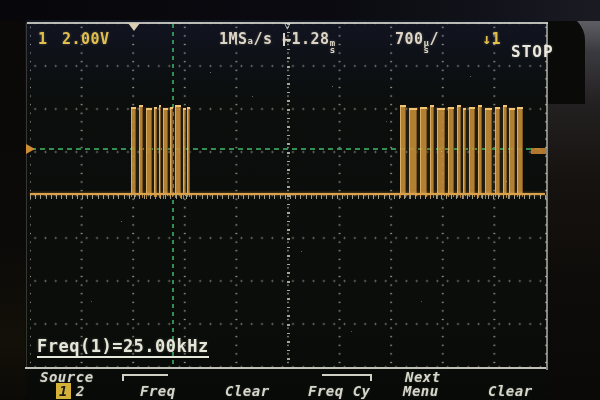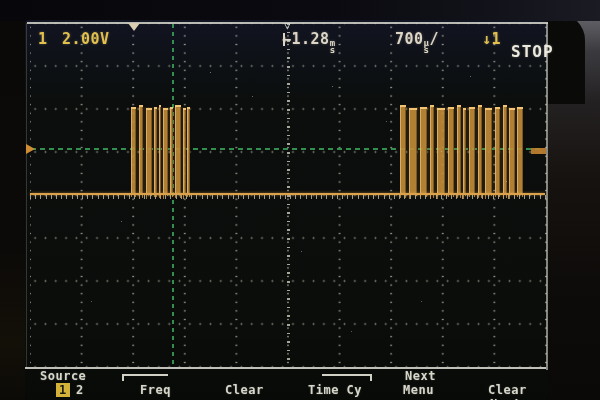--- a/index.html
+++ b/index.html
@@ -55,22 +55,22 @@
   .yellow{color:#e3c04a;}
   .magenta{color:#b966c6;}
   .stack{display:inline-flex;flex-direction:column;vertical-align:-2px;
     font-size:9px;line-height:7px;font-weight:bold;}
   .delay-bar{display:inline-block;border-left:2px solid #ddd5c6;height:13px;
     vertical-align:-2px;margin-right:-3px;}
   .stop{font-size:16px;letter-spacing:1px;color:#eceadf;}
   .meas{left:37px;top:336px;font-size:17px;border-bottom:2px solid #e6e6da;
     padding-bottom:0px;color:#e6e6da;}
   .sep{left:25px;top:367px;width:521px;height:2px;background:rgba(225,225,215,.85);}
-  .menu{color:#d6d6ca;font-size:12px;font-weight:bold;letter-spacing:.5px;
-    text-shadow:0 0 2px rgba(240,240,220,.25);white-space:nowrap;}
+  .menu{color:#d6d6ca;font-size:14px;font-weight:bold;letter-spacing:.5px;
+    text-shadow:0 0 2px rgba(240,240,220,.25);white-space:nowrap;font-style:italic;}
   .ch1-sel{background:#d4b238;color:#1c1a0e;padding:0 3px;}
   .bracket{height:2px;background:#d0d0c4;}
   .bracket-stub{width:2px;height:7px;background:#d0d0c4;}
   .speckle{left:0;top:0;width:1px;height:1px;background:transparent;
     box-shadow:210px 72px rgba(235,235,225,.45),252px 96px rgba(235,235,225,.4),
       332px 86px rgba(235,235,225,.45),470px 76px rgba(235,235,225,.4),
       386px 121px rgba(235,235,225,.35),301px 251px rgba(235,235,225,.4),
       421px 301px rgba(235,235,225,.35),121px 221px rgba(235,235,225,.4),
       91px 301px rgba(235,235,225,.35),506px 181px rgba(235,235,225,.4),
       351px 331px rgba(235,235,225,.35),441px 151px rgba(235,235,225,.4);}
@@ -178,20 +178,23 @@
       <div class="abs wf-spike" style="left: 514px; top: 193px; width: 1px; height: 3px;"></div>
       <div class="abs wf-pulse" style="left: 517px; top: 107px; width: 6px; height: 86px;"></div>
       <div class="abs wf-spike" style="left: 517px; top: 193px; width: 1px; height: 4px;"></div>
       <div class="abs wf-spike" style="left: 522px; top: 193px; width: 1px; height: 4px;"></div>
       <div class="abs wf-baseline" style="left: 30px; top: 193px; width: 515px; height: 2px;"></div>
     </div>
 
   <div class="abs txt yellow" style="left:38px;top:30px;">1</div>
   <div class="abs txt yellow" style="left:62px;top:30px;">2.00V</div>
 
+  <div class="abs txt" style="left:219px;top:30px;">
+    <span>1MS</span><span style="font-size:9px;">a</span><span>/s</span>
+  </div>
 
   <div class="abs txt" style="left:283px;top:30px;">
     <span class="delay-bar"></span><span>←</span><span>1.28</span><span class="stack">
         <span>m</span>
         <span>s</span>
       </span>
   </div>
 
   <div class="abs txt" style="left:395px;top:30px;">
     <span>700</span><span class="stack">
@@ -199,35 +202,36 @@
         <span>s</span>
       </span><span>/</span>
   </div>
 
   <div class="abs txt yellow" style="left:482px;top:30px;">
     <span>↓</span><span>1</span>
   </div>
 
   <div class="abs txt stop" style="left:511px;top:42px;">STOP</div>
 
+  <div class="abs txt meas">Freq(1)=25.00kHz</div>
 
   <div class="abs sep"></div>
 
   <div class="abs menu" style="left:40px;top:369px;">Source</div>
   <span class="abs menu ch1-sel" style="left:56px;top:383px;">1</span>
   <span class="abs menu magenta" style="left:76px;top:383px;">2</span>
 
   <div class="abs bracket-stub" style="left:122px;top:374px;"></div>
   <div class="abs bracket" style="left:122px;top:374px;width:46px;"></div>
   <div class="abs bracket" style="left:322px;top:374px;width:50px;"></div>
   <div class="abs bracket-stub" style="left:370px;top:374px;"></div>
 
   <div class="abs menu" style="left:140px;top:383px;">Freq</div>
   <div class="abs menu" style="left:225px;top:383px;">Clear</div>
-  <div class="abs menu" style="left:308px;top:383px;">Time Cy</div>
+  <div class="abs menu" style="left:308px;top:383px;">Freq Cy</div>
 
   <div class="abs menu" style="left:405px;top:369px;">Next</div>
   <div class="abs menu" style="left:403px;top:383px;">Menu</div>
 
   <div class="abs menu" style="left:490px;top:369px;margin-top:28px;">Next</div>
   <div class="abs menu" style="left:488px;top:383px;">Clear</div>
 
   <div class="abs speckle"></div>
 </div>
 

